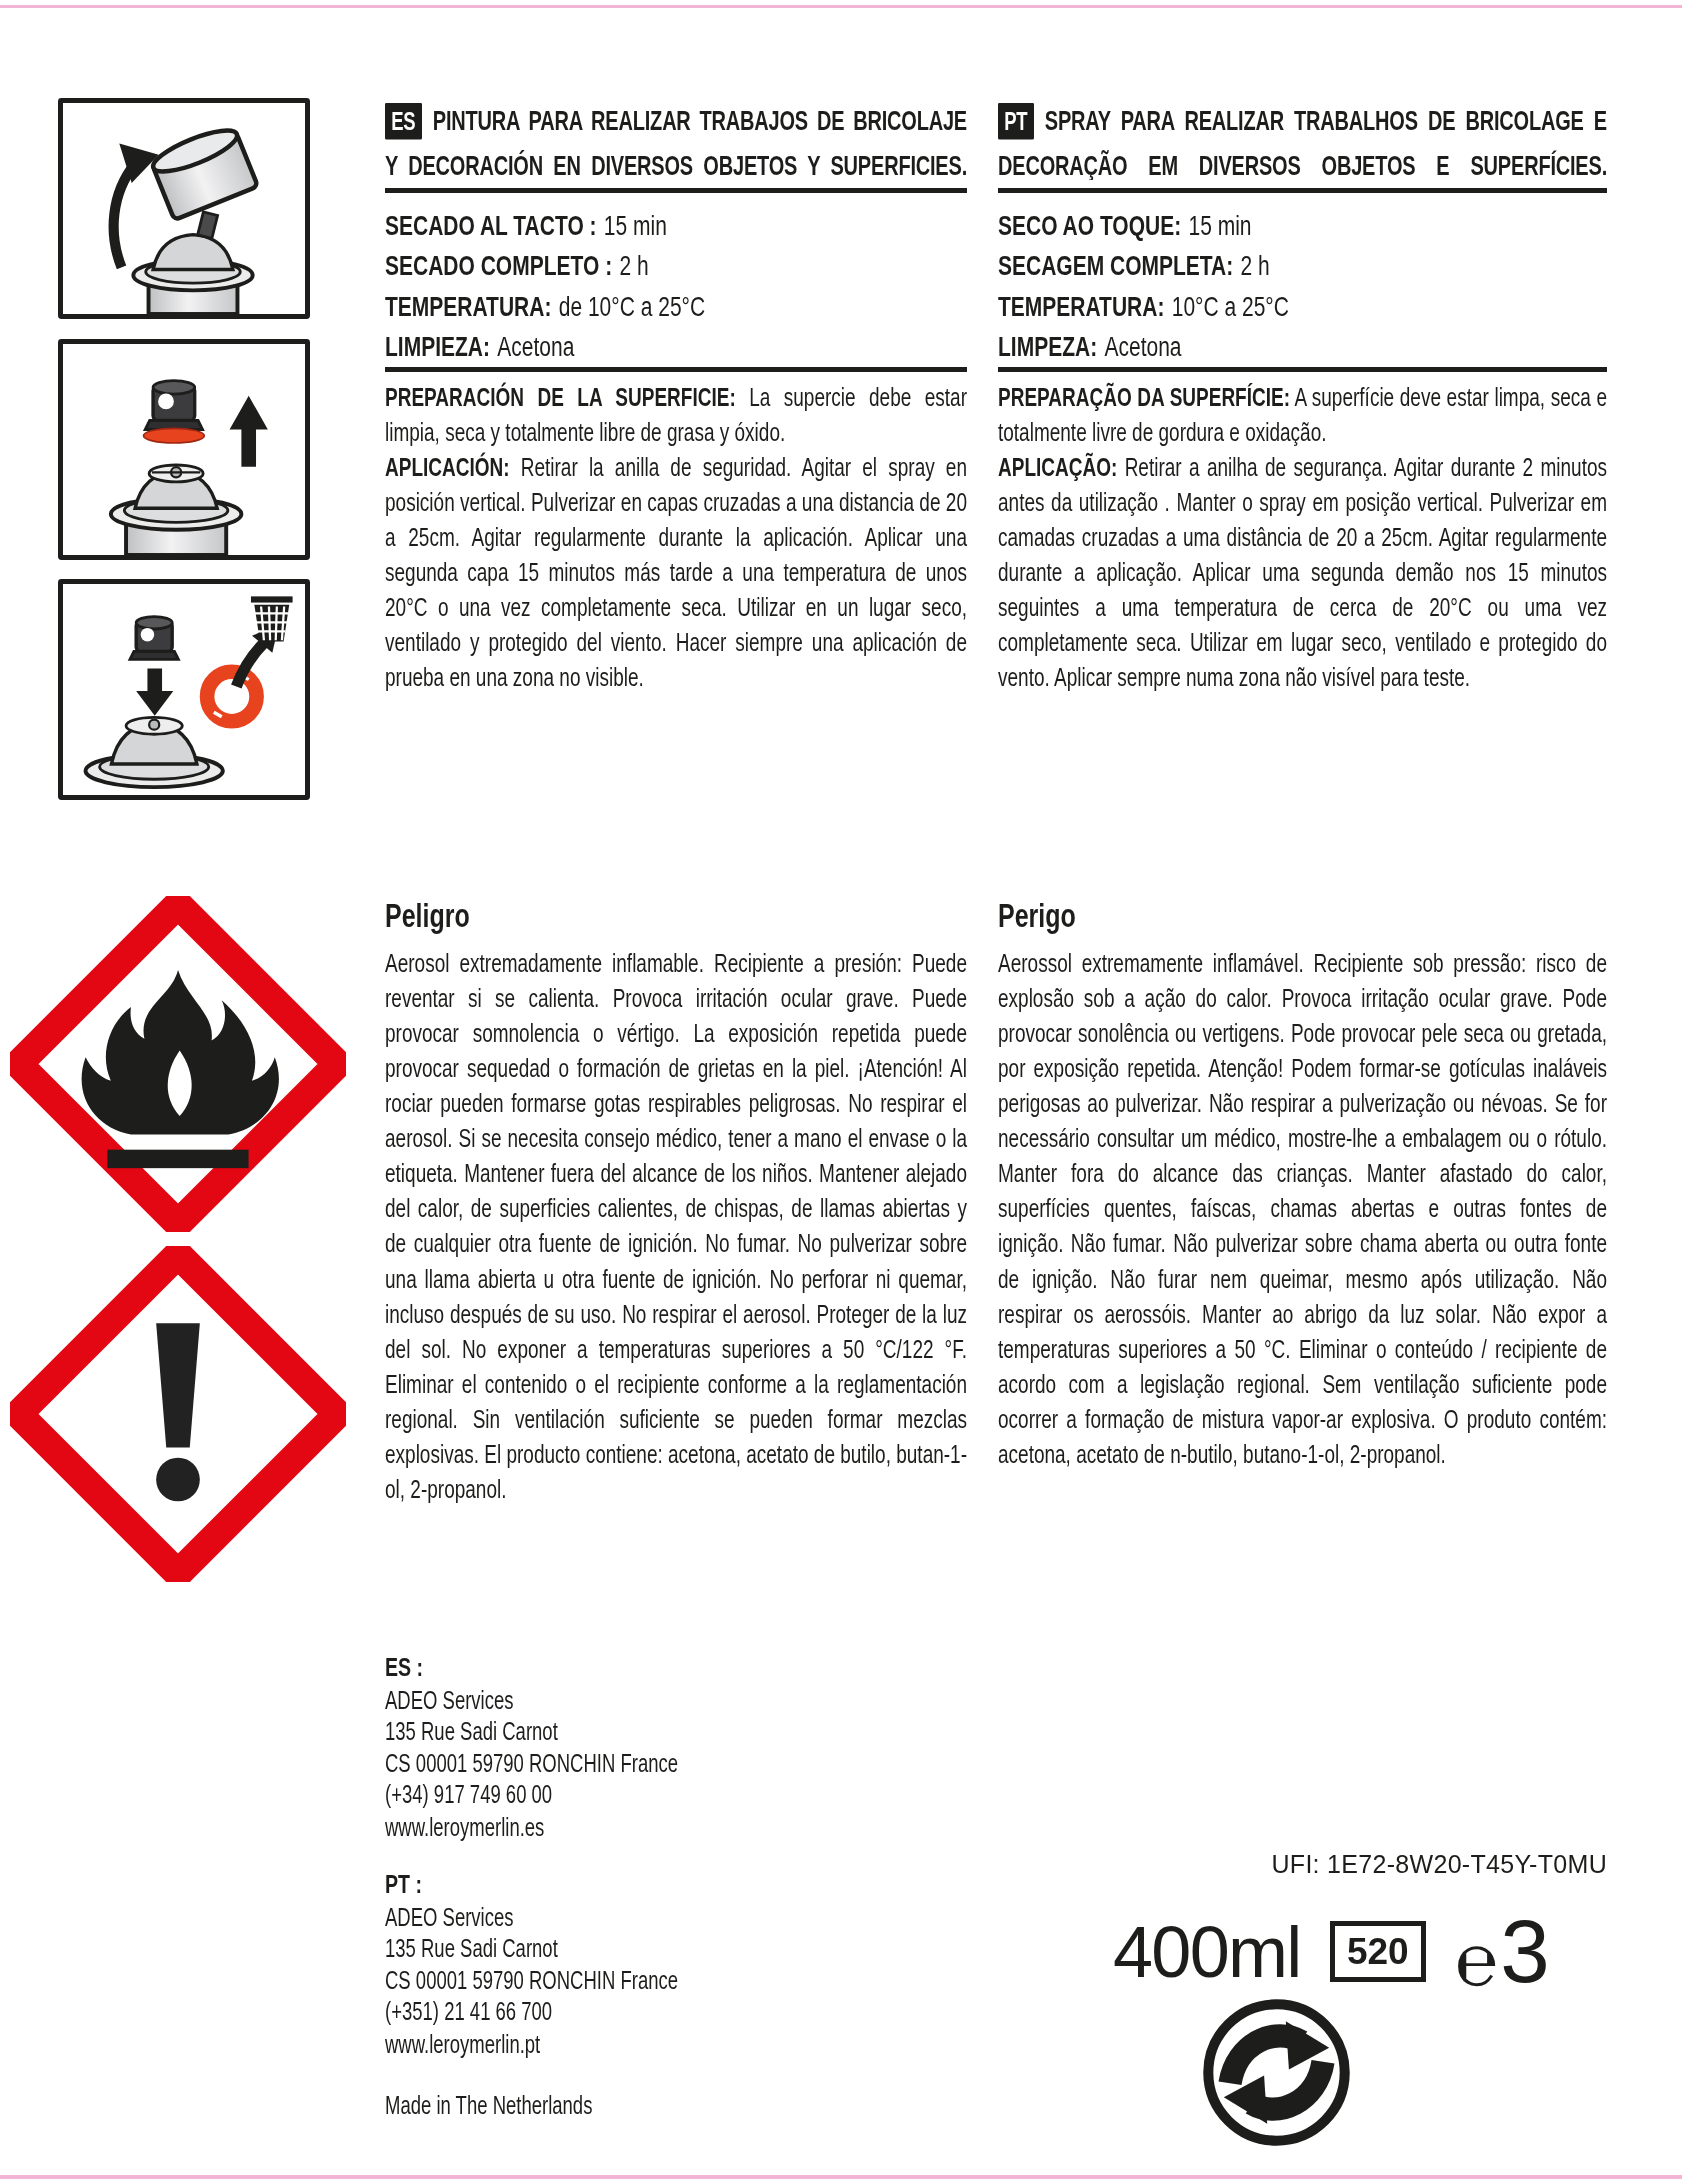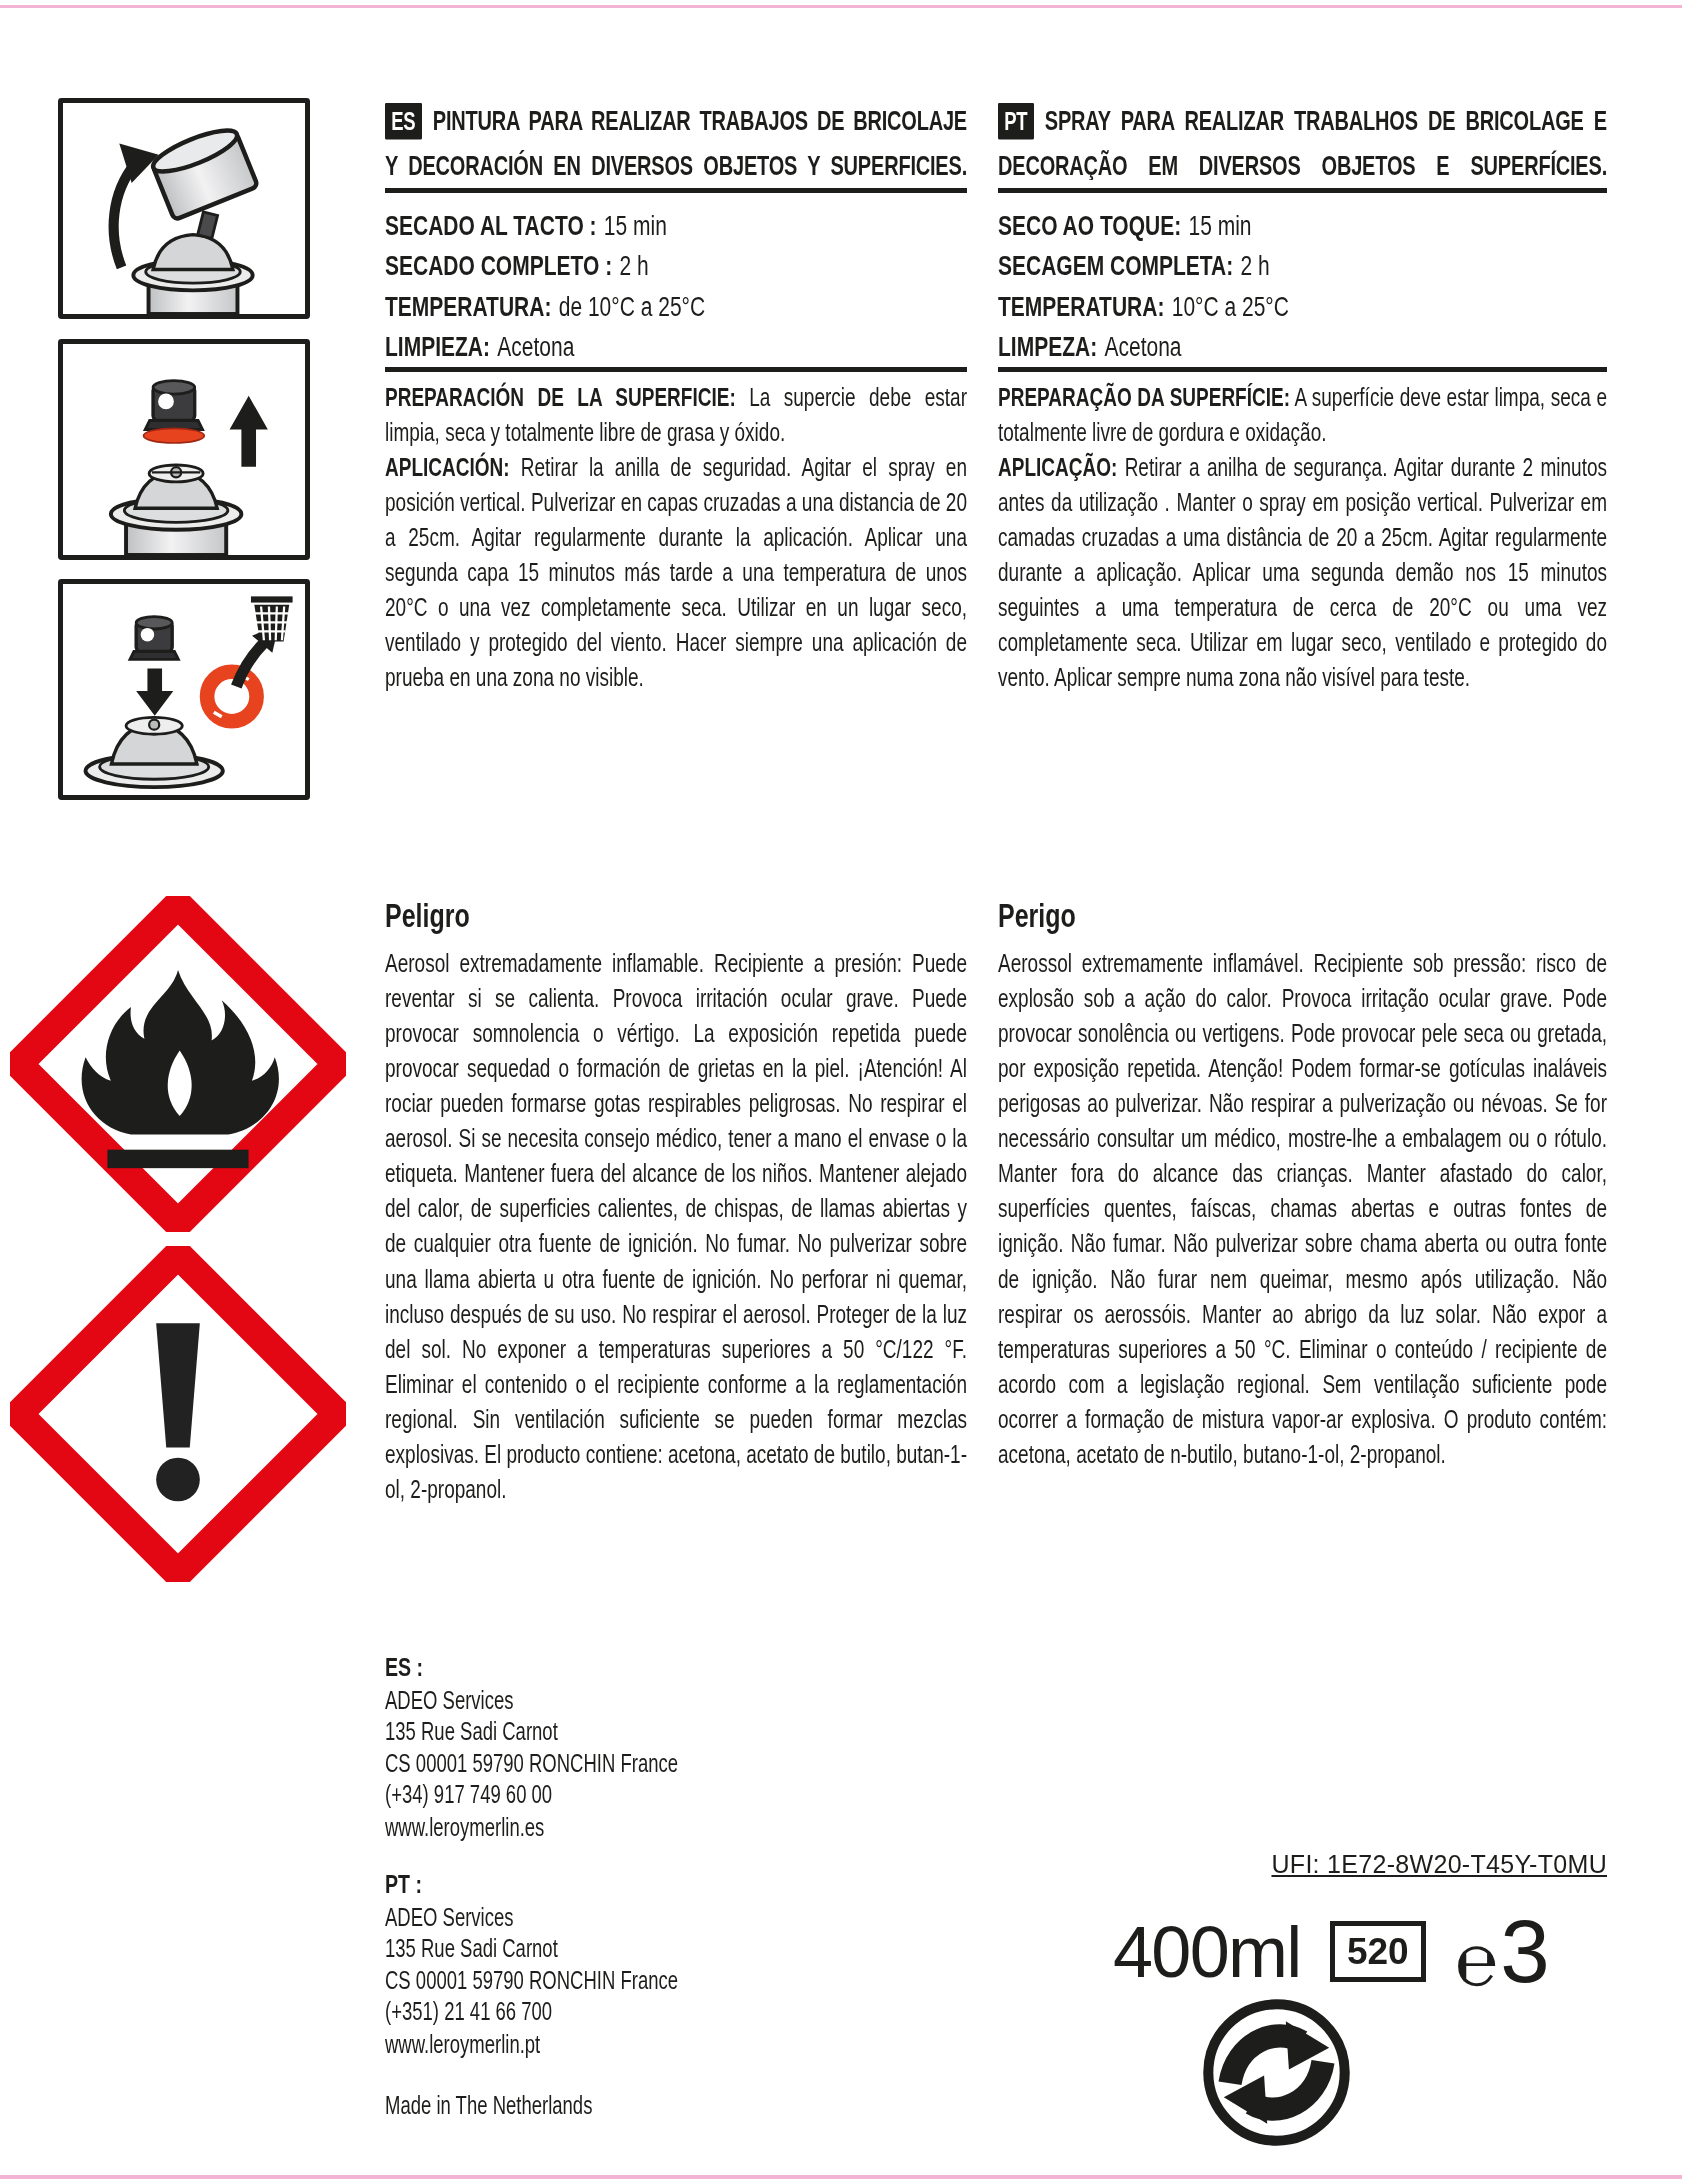--- a/index.html
+++ b/index.html
@@ -16,21 +16,21 @@
          font-size:18.5px;line-height:27px;padding:0 6.2px;margin-right:11.2px;border-radius:1.1px;}
   .rule{position:absolute;height:5px;background:#1d1d1b;}
   .specs{font-size:21px;line-height:30px;}
   .spec .val{margin-left:7.3px;font-weight:normal;}
   .b{font-weight:bold;}
   .body{font-size:19px;line-height:26px;text-align:justify;}
   .body p{margin:0;}
   .hz h3{margin:0 0 9px 0;font-size:25px;line-height:28px;}
   .addr{font-size:18.5px;line-height:23.6px;}
   .addr .b{font-size:19.6px;}
-  .ufi{font-size:25px;text-align:right;letter-spacing:0.3px;text-decoration:underline;}
+  .ufi{font-size:25px;text-align:right;letter-spacing:0.3px;}
   .sizerow{position:absolute;display:flex;align-items:center;gap:29px;}
   .vol{font-size:72px;font-weight:normal;letter-spacing:-1.7px;line-height:1;}
   .box520{border:5px solid #1d1d1b;font-size:37px;font-weight:bold;padding:6.7px 12.3px;line-height:1;text-align:right;}
   .emark{display:flex;align-items:flex-end;line-height:1;}
   .emark .e{font-size:72px;}
   .emark .n{font-size:89px;font-weight:400;margin-left:2.2px;}
   .stepbox{position:absolute;left:58px;width:242px;height:211px;border:5.6px solid #1d1d1b;
            border-radius:3.4px;background:#fff;}
   .stepbox svg{display:block;width:100%;height:100%;}
   .picto{position:absolute;left:10px;width:336px;height:336px;}

